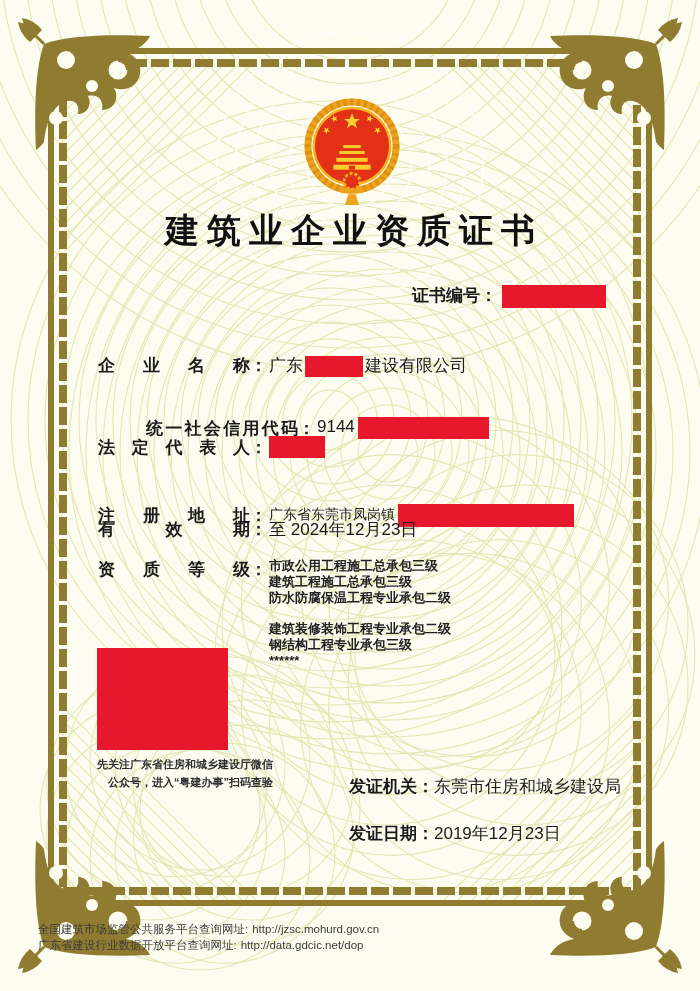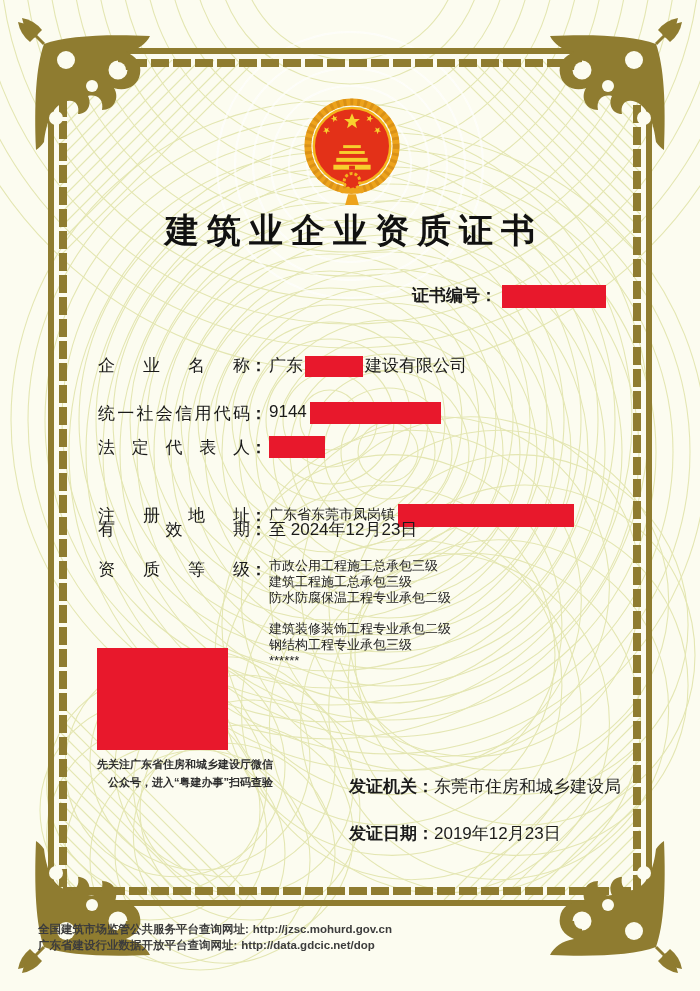--- a/index.html
+++ b/index.html
@@ -16,42 +16,42 @@
   .title{
     left:0;top:208px;width:700px;text-align:center;
     font-size:34px;font-weight:700;letter-spacing:8px;text-indent:8px;color:#111;
   }
   .certno-row{left:364px;top:284px;font-size:17px;font-weight:700;white-space:nowrap;margin-left:48px;}
   .redact{display:inline-block;background:#e8182c;vertical-align:middle;}
   .certno-box{width:104px;height:23px;margin-left:5px;}
 
   .frow{left:98px;white-space:nowrap;font-size:17px;}
   .flabel{
-    display:inline-block;width:152px;font-weight:400;
+    display:inline-block;width:152px;font-weight:700;
     text-align:justify;text-align-last:justify;vertical-align:top;
   }
   .fcolon{font-weight:700;display:inline-block;vertical-align:top;}
   .fval{display:inline-block;vertical-align:top;margin-left:2px;font-size:17px;}
   .fval-small{font-size:14px;line-height:21px;}
   .box-name{width:58px;height:21px;margin:0 2px;}
   .box-code{width:131px;height:22px;margin-left:3px;}
   .box-legal{width:56px;height:22px;}
   .box-addr{width:176px;height:23px;margin-left:3px;}
 
-  .quals{display:inline-block;vertical-align:top;margin-left:2px;font-size:13px;line-height:16px;font-weight:400;color:#222;}
+  .quals{display:inline-block;vertical-align:top;margin-left:2px;font-size:13px;line-height:16px;font-weight:700;color:#222;}
   .quals .grp2{margin-top:15px;}
 
   .seal-redact{left:97px;top:648px;width:131px;height:102px;background:#e8182c;}
   .qr-note{left:97px;top:755px;font-size:11px;line-height:18px;color:#2e2e2e;font-weight:700;text-align:right;}
 
   .issue-row{left:349px;font-size:17px;white-space:nowrap;}
   .issue-label{font-weight:700;}
   .issue-val{font-weight:400;}
 
-  .footer{left:38px;top:921px;font-size:11.5px;line-height:16px;color:#3c3c3c;font-weight:700;}
+  .footer{left:38px;top:921px;font-size:11.5px;line-height:16px;color:#3c3c3c;font-weight:400;}
   .footer .url{margin-left:4px;}
 </style>
 </head>
 <body>
 
 <svg id="bg-pattern" width="700" height="991" viewBox="0 0 700 991">
     <g fill="none" stroke="#dcdf9e" stroke-width="1.1" opacity="0.75">
       <circle cx="350" cy="-50" r="110"></circle>
       <circle cx="350" cy="-50" r="134"></circle>
       <circle cx="350" cy="-50" r="158"></circle>
@@ -245,21 +245,21 @@
 <div class="abs title">建筑业企业资质证书</div>
 
 <div class="abs certno-row">
   <span>证书编号：</span><span class="redact certno-box"></span>
 </div>
 
 <div class="abs frow" style="top:354px;">
   <span class="flabel">企业名称</span><span class="fcolon">：</span><span class="fval"><span>广东</span><span class="redact box-name"></span><span>建设有限公司</span></span>
 </div>
 
-<div class="abs frow" style="top:402px;">
+<div class="abs frow" style="top:417px;margin-left:48px;">
   <span class="flabel">统一社会信用代码</span><span class="fcolon">：</span><span class="fval"><span>9144</span><span class="redact box-code"></span></span>
 </div>
 
 <div class="abs frow" style="top:436px;">
   <span class="flabel">法定代表人</span><span class="fcolon">：</span><span class="fval"><span class="redact box-legal"></span></span>
 </div>
 
 <div class="abs frow" style="top:504px;">
   <span class="flabel">注册地址</span><span class="fcolon">：</span><span class="fval fval-small"><span>广东省东莞市凤岗镇</span><span class="redact box-addr"></span></span>
 </div>

